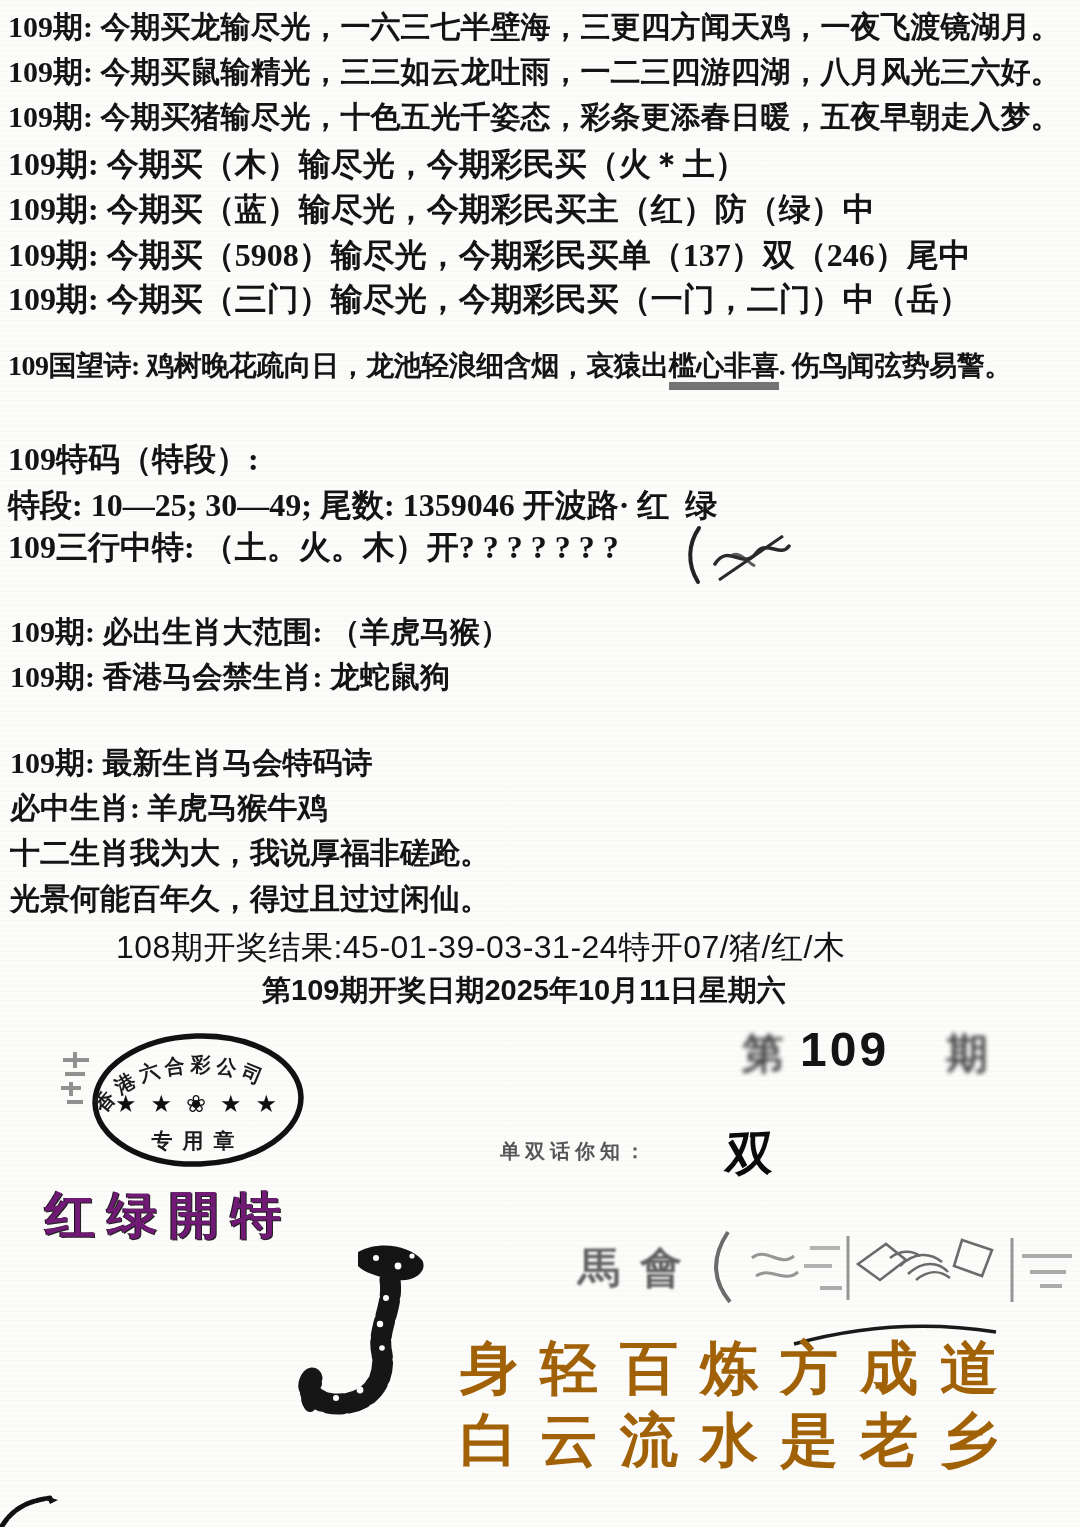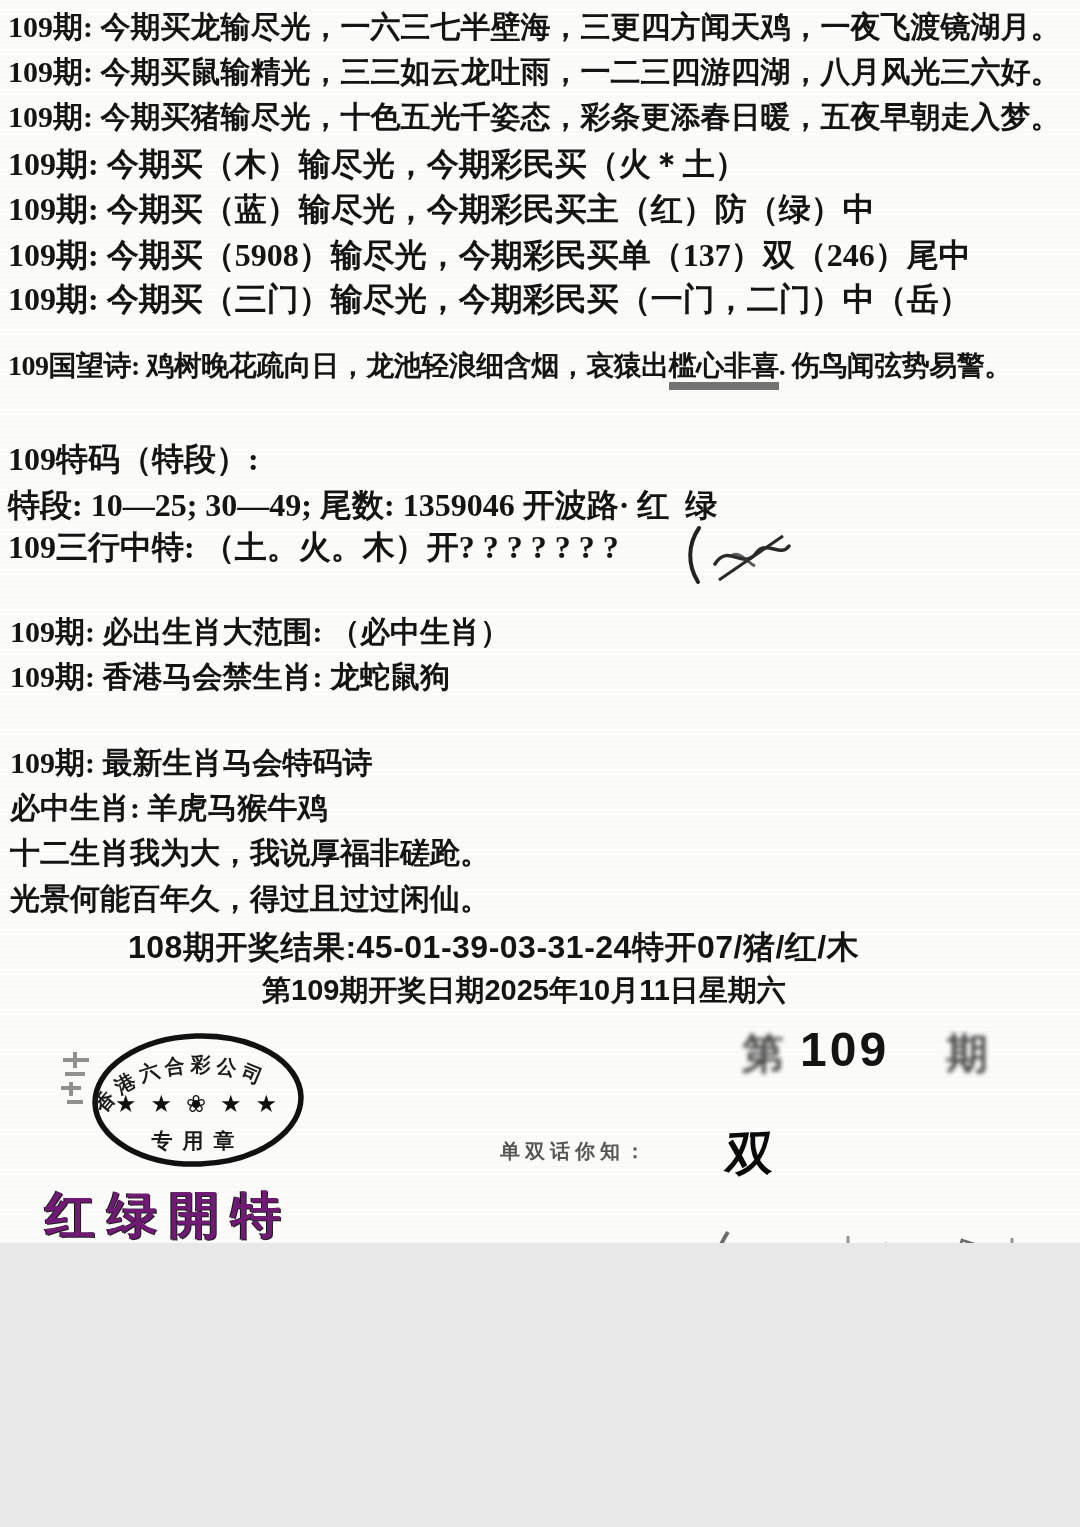--- a/index.html
+++ b/index.html
@@ -1,26 +1,26 @@
 <!DOCTYPE html>
 <html><head>
 <meta charset="utf-8">
 <style>
   html,body{margin:0;padding:0;background:#e8e8e8;}
-  #page{position:relative;width:1080px;height:1243px;background:#fcfcfb;overflow:hidden;
+  #page{position:relative;width:1080px;height:1527px;background:#fcfcfb;overflow:hidden;
         font-family:"Liberation Serif","DejaVu Serif",serif;color:#141414;}
   .line{position:absolute;white-space:pre;font-weight:600;letter-spacing:0;line-height:1.15;}
   .tipA{font-size:30px;left:8px;}
   .tipB{font-size:32px;left:8px;}
   .guowang{font-size:28px;left:8px;letter-spacing:-0.5px;}
   .tema{font-size:32px;left:8px;}
   .zod{font-size:30px;left:10px;}
   .uline{border-bottom:8px solid #737373;padding-bottom:1px;}
   .sans{font-family:"Liberation Sans","DejaVu Sans",sans-serif;}
-  .prevres{font-size:32px;left:128px;top:929px;font-weight:700;letter-spacing:0.5px;}
+  .prevres{font-size:32px;left:116px;top:929px;font-weight:400;letter-spacing:0.5px;}
   .nextdraw{font-size:29px;left:262px;top:974px;font-weight:600;}
   .issue-pre,.issue-suf{position:absolute;font-size:42px;font-weight:700;color:#1a1a1a;
         filter:blur(2.2px);opacity:.8;}
   .issue-num{position:absolute;left:800px;top:1022px;font-size:48px;font-weight:800;
         font-family:"Liberation Sans","DejaVu Sans",sans-serif;letter-spacing:3px;}
   .oddeven-label{position:absolute;left:500px;top:1138px;font-size:20px;color:#3a3a3a;
         letter-spacing:5px;opacity:.85;font-weight:600;}
   .oddeven-value{position:absolute;left:726px;top:1122px;font-size:48px;font-weight:900;
         transform:rotate(-3deg) skewX(-8deg);color:#0a0a0a;}
   .redgreen{position:absolute;left:45px;top:1182px;font-size:50px;font-weight:900;
@@ -53,21 +53,21 @@
   <div class="line tema" style="top:487px">特段: 10—25; 30—49; 尾数: 1359046 开波路· 红  绿</div>
   <div class="line tema" style="top:529px">109三行中特: （土。火。木）开? ? ? ? ? ? ?</div>
 
   <svg class="svgabs" style="left:685px;top:522px" width="115" height="66" viewBox="0 0 115 66">
     <path d="M14 6 C 3 22 2 42 13 60" fill="none" stroke="#222" stroke-width="4" stroke-linecap="round"></path>
     <path d="M30 42 C 44 20 58 50 72 30 C 82 18 96 36 104 24" fill="none" stroke="#2a2a2a" stroke-width="3.5" stroke-linecap="round"></path>
     <path d="M34 58 L 98 14" fill="none" stroke="#2a2a2a" stroke-width="3"></path>
     <path d="M46 34 C 54 28 62 40 70 44" fill="none" stroke="#333" stroke-width="3" opacity=".8"></path>
   </svg>
 
-  <div class="line zod" style="top:615px">109期: 必出生肖大范围: （必中生肖）</div>
+  <div class="line zod" style="top:615px">109期: 必出生肖大范围: （羊虎马猴）</div>
   <div class="line zod" style="top:660px">109期: 香港马会禁生肖: 龙蛇鼠狗</div>
   <div class="line zod" style="top:746px">109期: 最新生肖马会特码诗</div>
   <div class="line zod" style="top:791px">必中生肖: 羊虎马猴牛鸡</div>
   <div class="line zod" style="top:836px">十二生肖我为大，我说厚福非磋跄。</div>
   <div class="line zod" style="top:882px">光景何能百年久，得过且过过闲仙。</div>
 
   <div class="line sans prevres">108期开奖结果:45-01-39-03-31-24特开07/猪/红/木</div>
   <div class="line sans nextdraw">第109期开奖日期2025年10月11日星期六</div>
 
   <svg class="svgabs" style="left:55px;top:1022px" width="265" height="155" viewBox="0 0 265 155">

